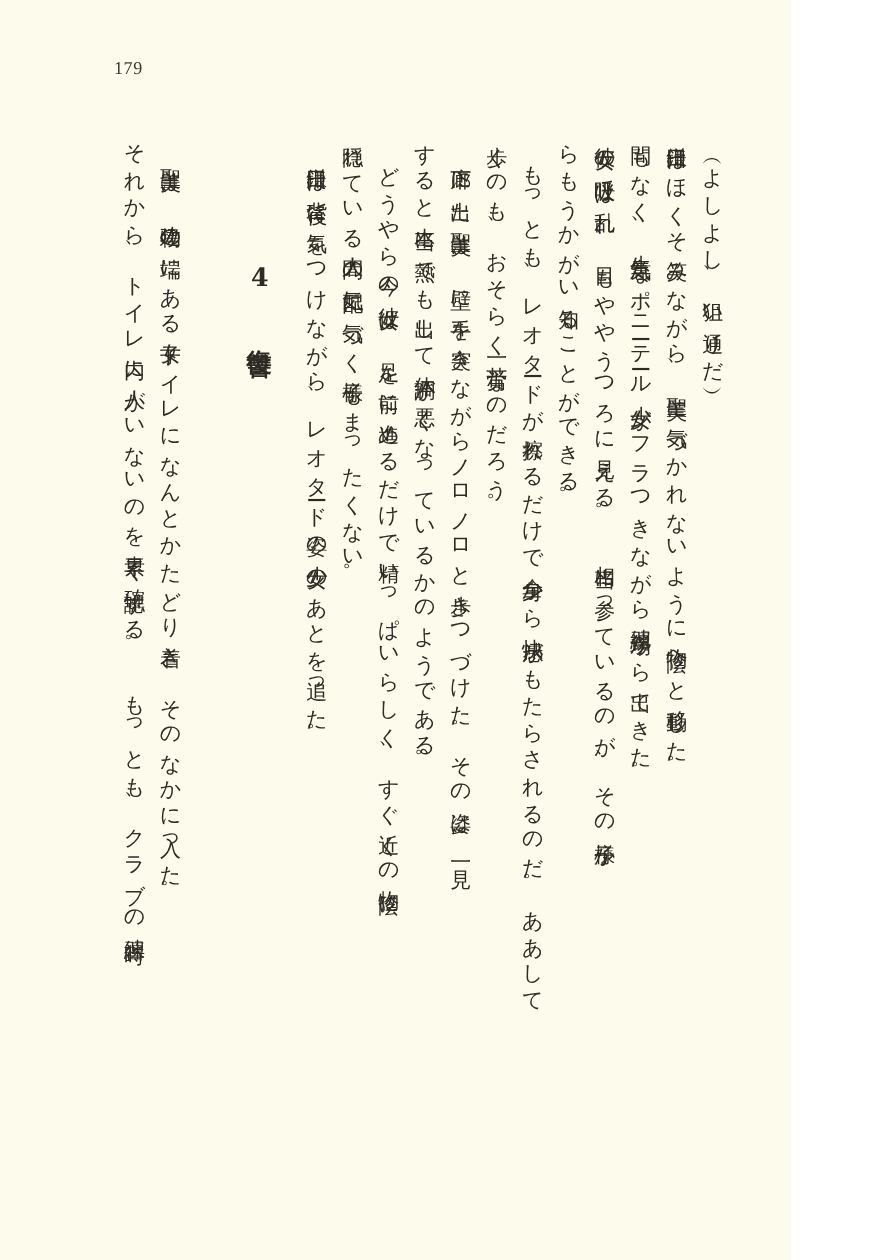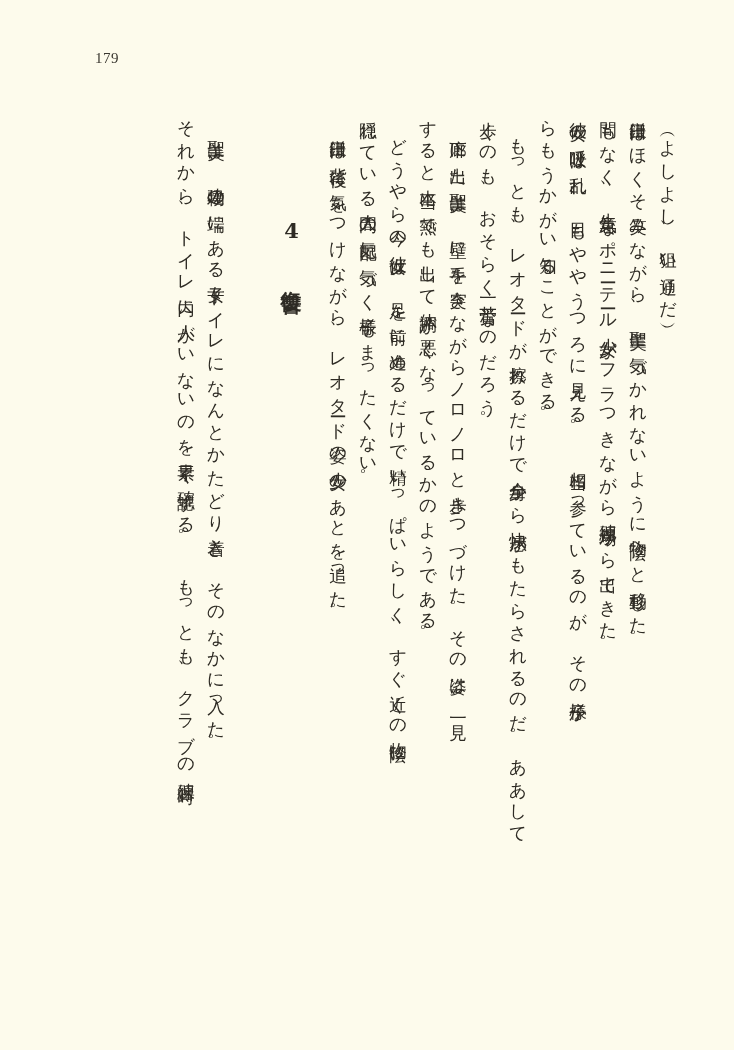--- a/index.html
+++ b/index.html
@@ -7,21 +7,21 @@
     padding: 0;
     background: #ffffff;
   }
   body {
     width: 734px;
     height: 1050px;
     overflow: hidden;
   }
   #page {
     position: relative;
-    width: 734px;
+    width: 659px;
     height: 1050px;
     background: #fdfbec;
     box-sizing: border-box;
   }
   #page-number {
     position: absolute;
     top: 50px;
     left: 95px;
     font-family: "Liberation Serif", serif;
     font-size: 15px;

